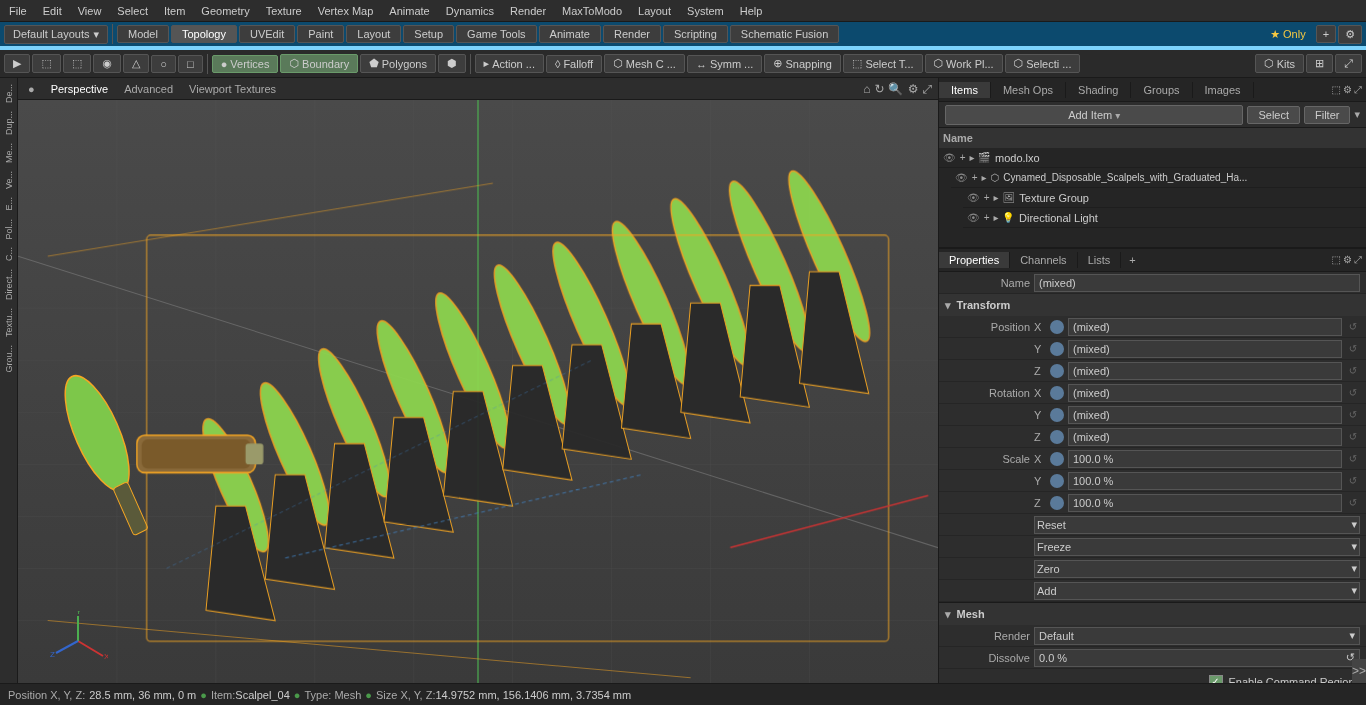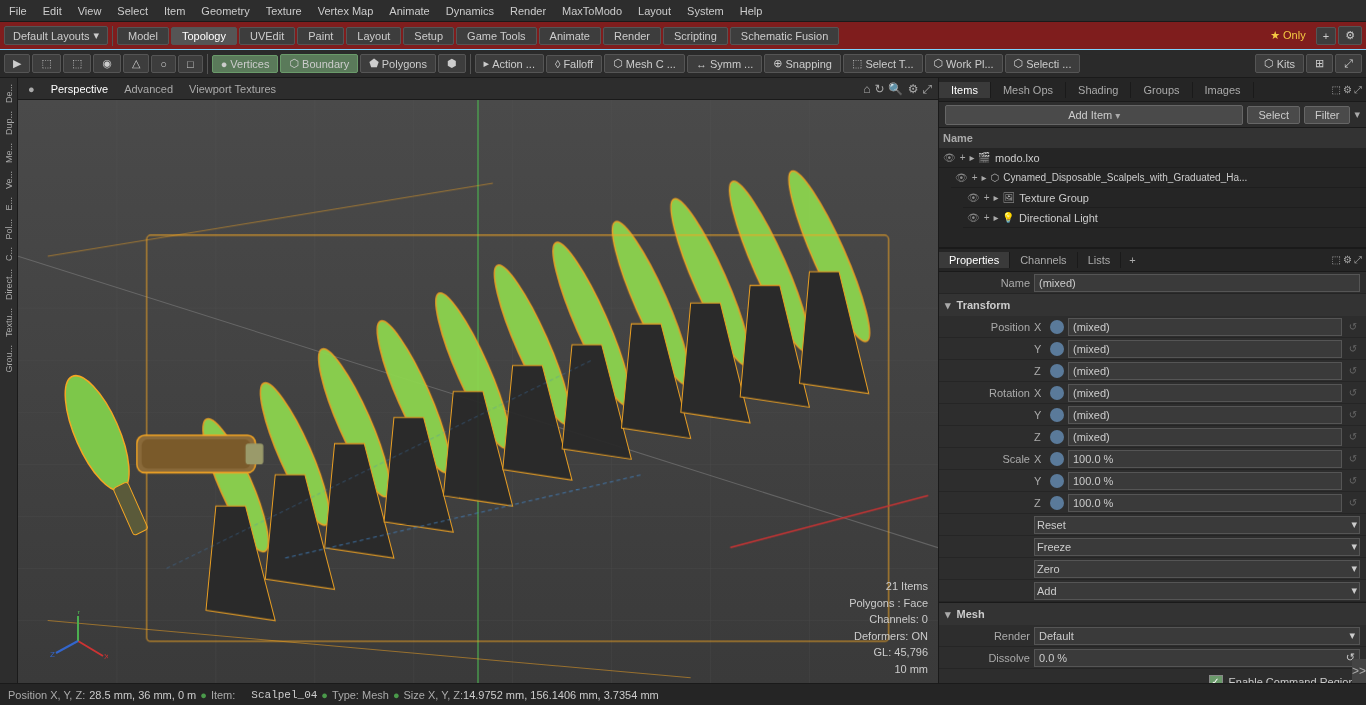--- a/index.html
+++ b/index.html
@@ -17,26 +17,26 @@
     .menu-item {
       padding: 2px 8px;
       color: #ccc;
       cursor: pointer;
       font-size: 11px;
     }
 
     
     #layout-bar {
       height: 28px;
-      background: #7f1d1d;
+      background: #0c4a6e;
       display: flex;
       align-items: center;
       padding: 0 4px;
       gap: 2px;
-      border-bottom: 1px solid #7dd3fc;
+      border-bottom: 4px solid #7dd3fc;
     }
     .layout-btn {
       padding: 2px 10px;
       background: #3d3d3d;
       border: 1px solid #555;
       color: #ccc;
       cursor: pointer;
       font-size: 11px;
       border-radius: 2px;
     }
@@ -676,28 +676,20 @@
         <svg width="60" height="60" viewBox="0 0 60 60">
           <line x1="30" y1="30" x2="55" y2="45" stroke="#cc3333" stroke-width="2"></line>
           <line x1="30" y1="30" x2="30" y2="5" stroke="#4CAF50" stroke-width="2"></line>
           <line x1="30" y1="30" x2="8" y2="42" stroke="#3366cc" stroke-width="2"></line>
           <text x="56" y="48" fill="#cc3333" font-size="8">X</text>
           <text x="28" y="3" fill="#4CAF50" font-size="8">Y</text>
           <text x="2" y="46" fill="#3366cc" font-size="8">Z</text>
         </svg>
       </div>
 
-      <div id="viewport-info">
-        <div>21 Items</div>
-        <div>Polygons : Face</div>
-        <div>Channels: 0</div>
-        <div>Deformers: ON</div>
-        <div>GL: 45,796</div>
-        <div>10 mm</div>
-      </div>
     </div>
   </div>
 
   <div id="right-panel">
 
     <div id="items-tabs">
       <div class="items-tab active">Items</div>
       <div class="items-tab">Mesh Ops</div>
       <div class="items-tab">Shading</div>
       <div class="items-tab">Groups</div>
@@ -935,19 +927,19 @@
     </div>
 
   </div>
 </div>
 
 <div id="status-bar">
   <span>Position X, Y, Z:</span>
   <span style="color:#ccc;margin-left:4px;">28.5 mm, 36 mm, 0 m</span>
   <span class="dot">●</span>
   <span>Item:</span>
-  <span style="color:#ccc;margin-left:16px;font-family:Liberation Mono, monospace;">Scalpel_04</span>
+  <span style="color:#ccc;margin-left:0;">Scalpel_04</span>
   <span class="dot">●</span>
   <span>Type: Mesh</span>
   <span class="dot">●</span>
   <span>Size X, Y, Z:</span>
   <span style="color:#ccc;">14.9752 mm, 156.1406 mm, 3.7354 mm</span>
 </div>
 
 </body></html>

